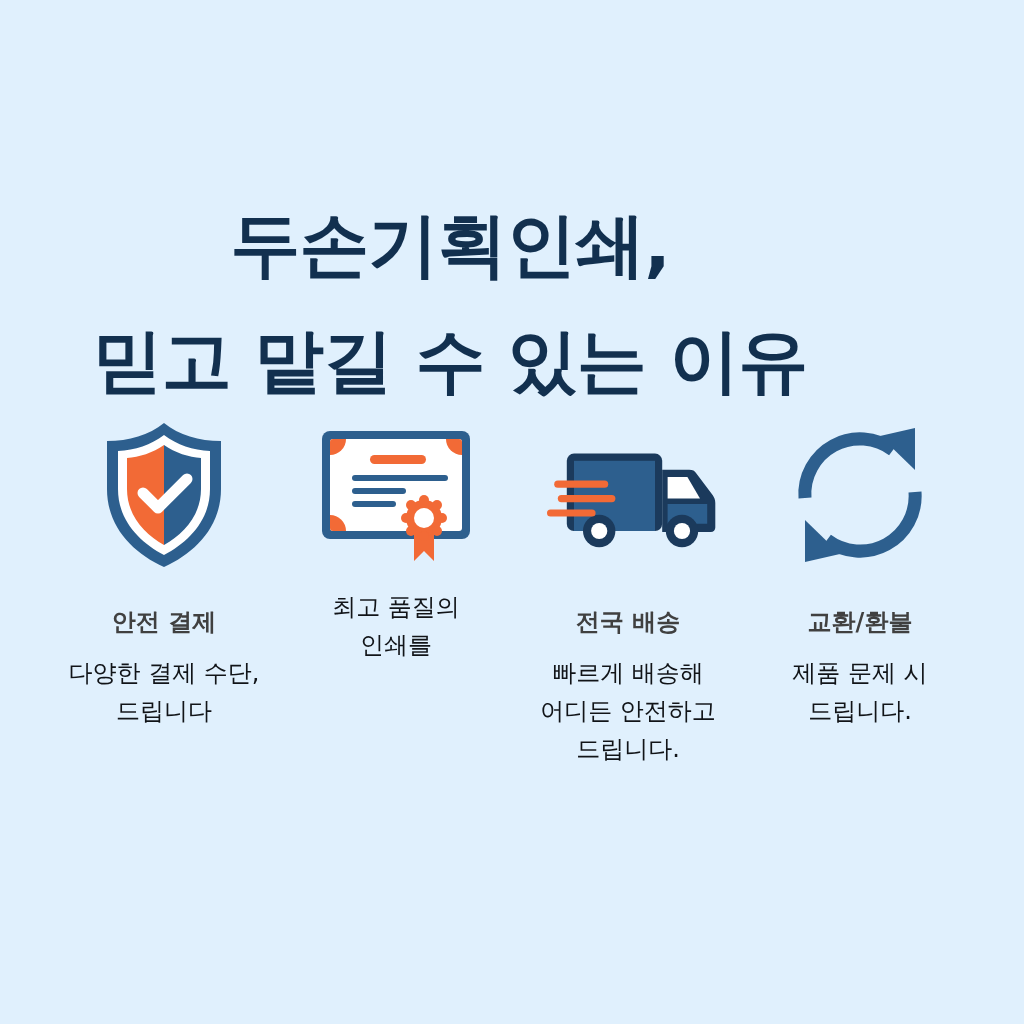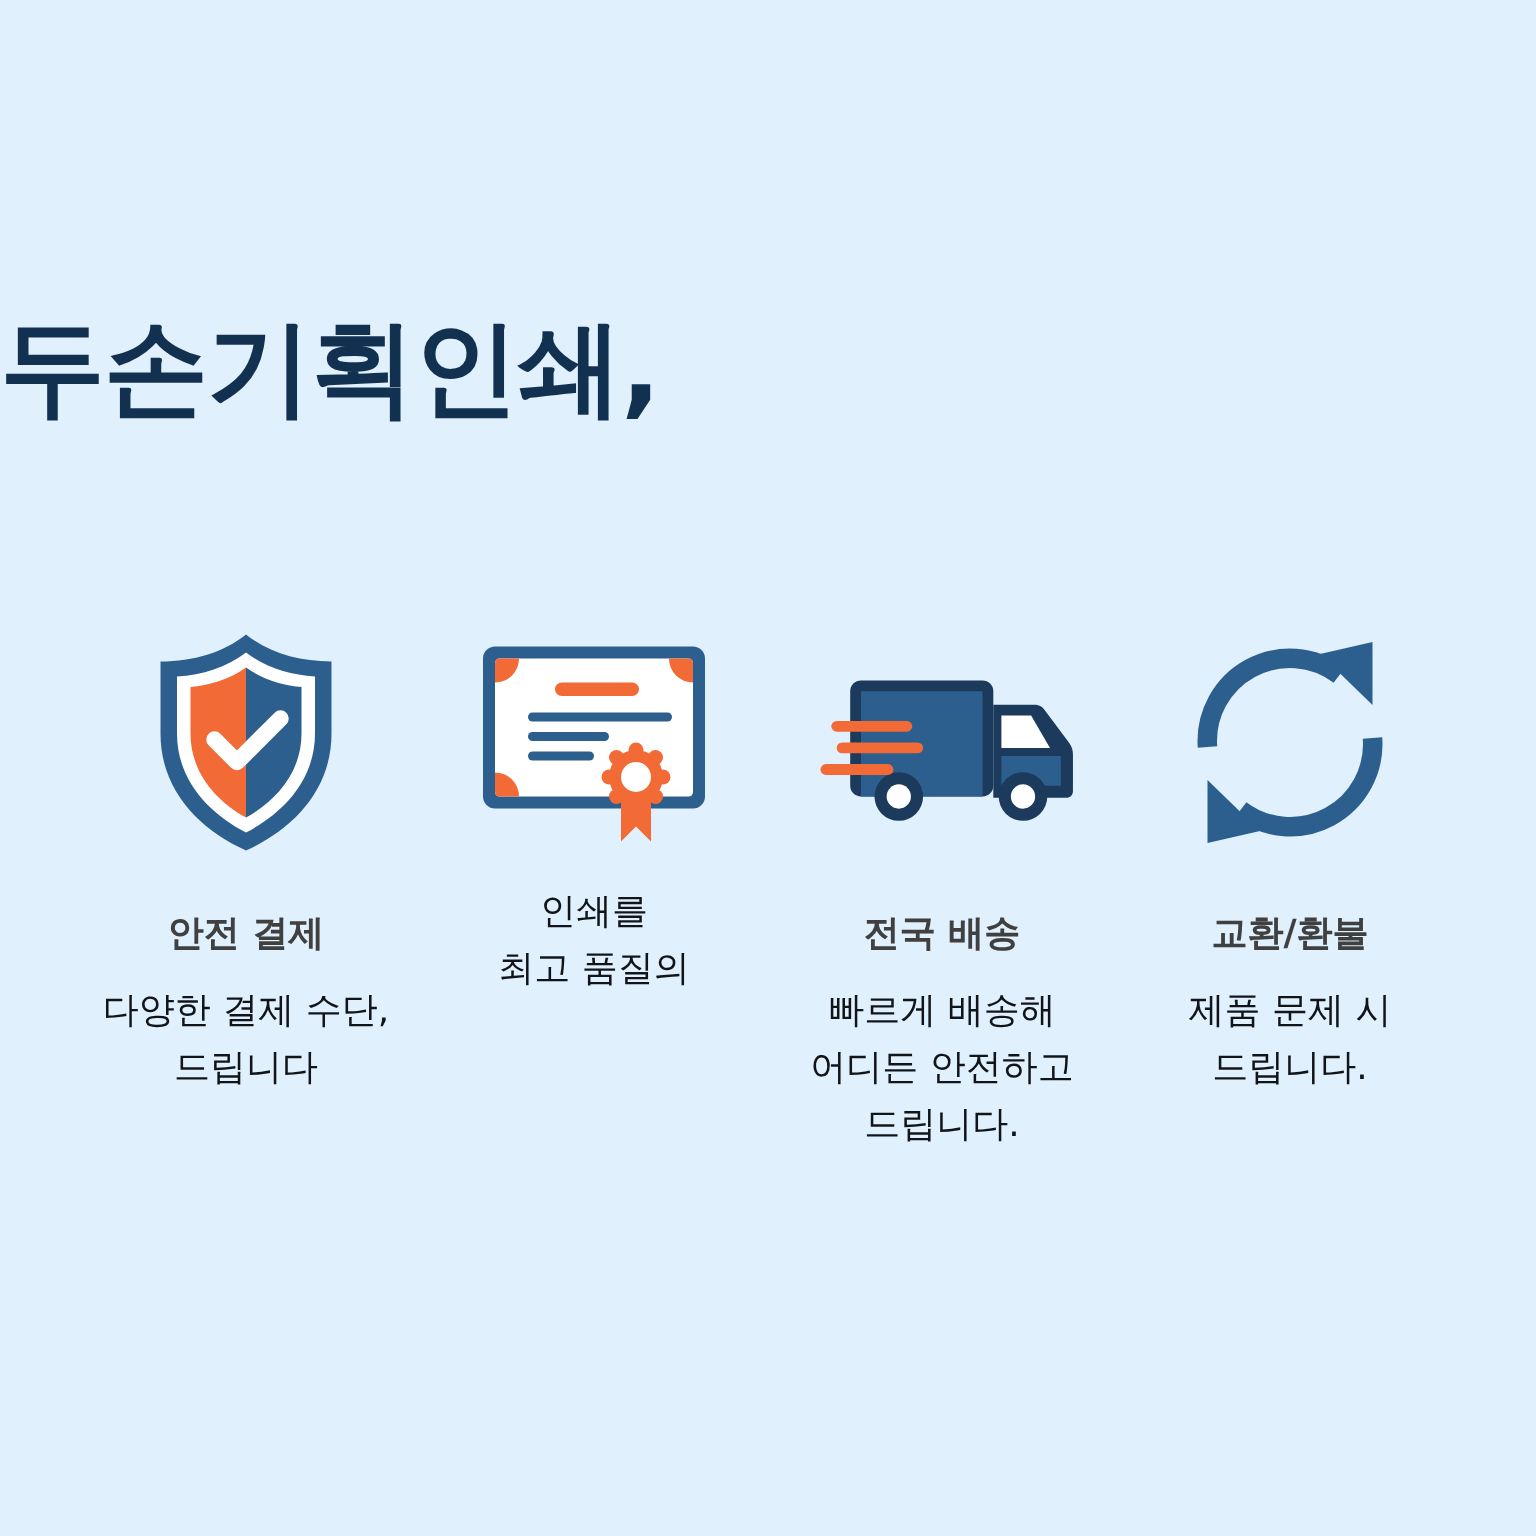--- a/index.html
+++ b/index.html
@@ -13,21 +13,21 @@
       font-family: "DejaVu Sans", "Liberation Sans", sans-serif;
       color: #12304F;
       position: relative;
       overflow: hidden;
     }
     .title {
       position: absolute;
       left: 0;
       top: 140px;
       width: 900px;
-      text-align: left;
+      text-align: center;
       font-weight: 700;
       font-size: 70px;
       line-height: 116px;
       letter-spacing: -1px;
       color: #12304F;
     }
     .title .line { display: block; }
     .features {
       position: absolute;
       left: 48px;
@@ -65,20 +65,21 @@
       line-height: 38px;
       color: #111418;
     }
     .feature-desc span { display: block; white-space: nowrap; text-align: center; }
   </style>
 </head>
 <body>
 
 <h1 class="title">
   <span class="line">두손기획인쇄,</span>
+  <span class="line">믿고 맡길 수 있는 이유</span>
 </h1>
 
 <div class="features">
 
   <div class="feature">
     <div class="icon-wrap">
       <svg width="130" height="152" viewBox="0 0 130 152">
         <path d="M65 4 C50 16 30 22 8 22 L8 70 C8 108 34 134 65 148 C96 134 122 108 122 70 L122 22 C100 22 80 16 65 4 Z" fill="#2D5F8E"></path>
         <path d="M65 16 C52 26 36 31 19 32 L19 70 C19 101 40 123 65 136 C90 123 111 101 111 70 L111 32 C94 31 78 26 65 16 Z" fill="#FFFFFF"></path>
         <path d="M65 26 C54 34 40 38 28 39 L28 70 C28 96 45 115 65 126 Z" fill="#F26A36"></path>
@@ -119,22 +120,22 @@
           <circle cx="126" cy="95" r="5"></circle>
           <circle cx="95" cy="82" r="5"></circle>
           <circle cx="121" cy="82" r="5"></circle>
           <circle cx="95" cy="108" r="5"></circle>
           <circle cx="121" cy="108" r="5"></circle>
         </g>
         <circle cx="108" cy="95" r="10" fill="#FFFFFF"></circle>
       </svg>
     </div>
     <div class="feature-desc">
+      <span>최고 품질의</span>
       <span>인쇄를</span>
-      <span>최고 품질의</span>
     </div>
   </div>
 
   <div class="feature">
     <div class="icon-wrap">
       <svg width="200" height="120" viewBox="0 0 200 120">
         <rect x="32" y="14" width="106" height="86" rx="8" fill="#1B3A5C"></rect>
         <rect x="40" y="22" width="90" height="78" fill="#2D5F8E"></rect>
         <path d="M138 32 L168 32 C172 32 174 33 176 36 L194 60 C196 63 197 65 197 69 L197 96 C197 99 195 101 192 101 L138 101 Z" fill="#1B3A5C"></path>
         <path d="M144 40 L166 40 L180 64 L144 64 Z" fill="#FFFFFF"></path>

